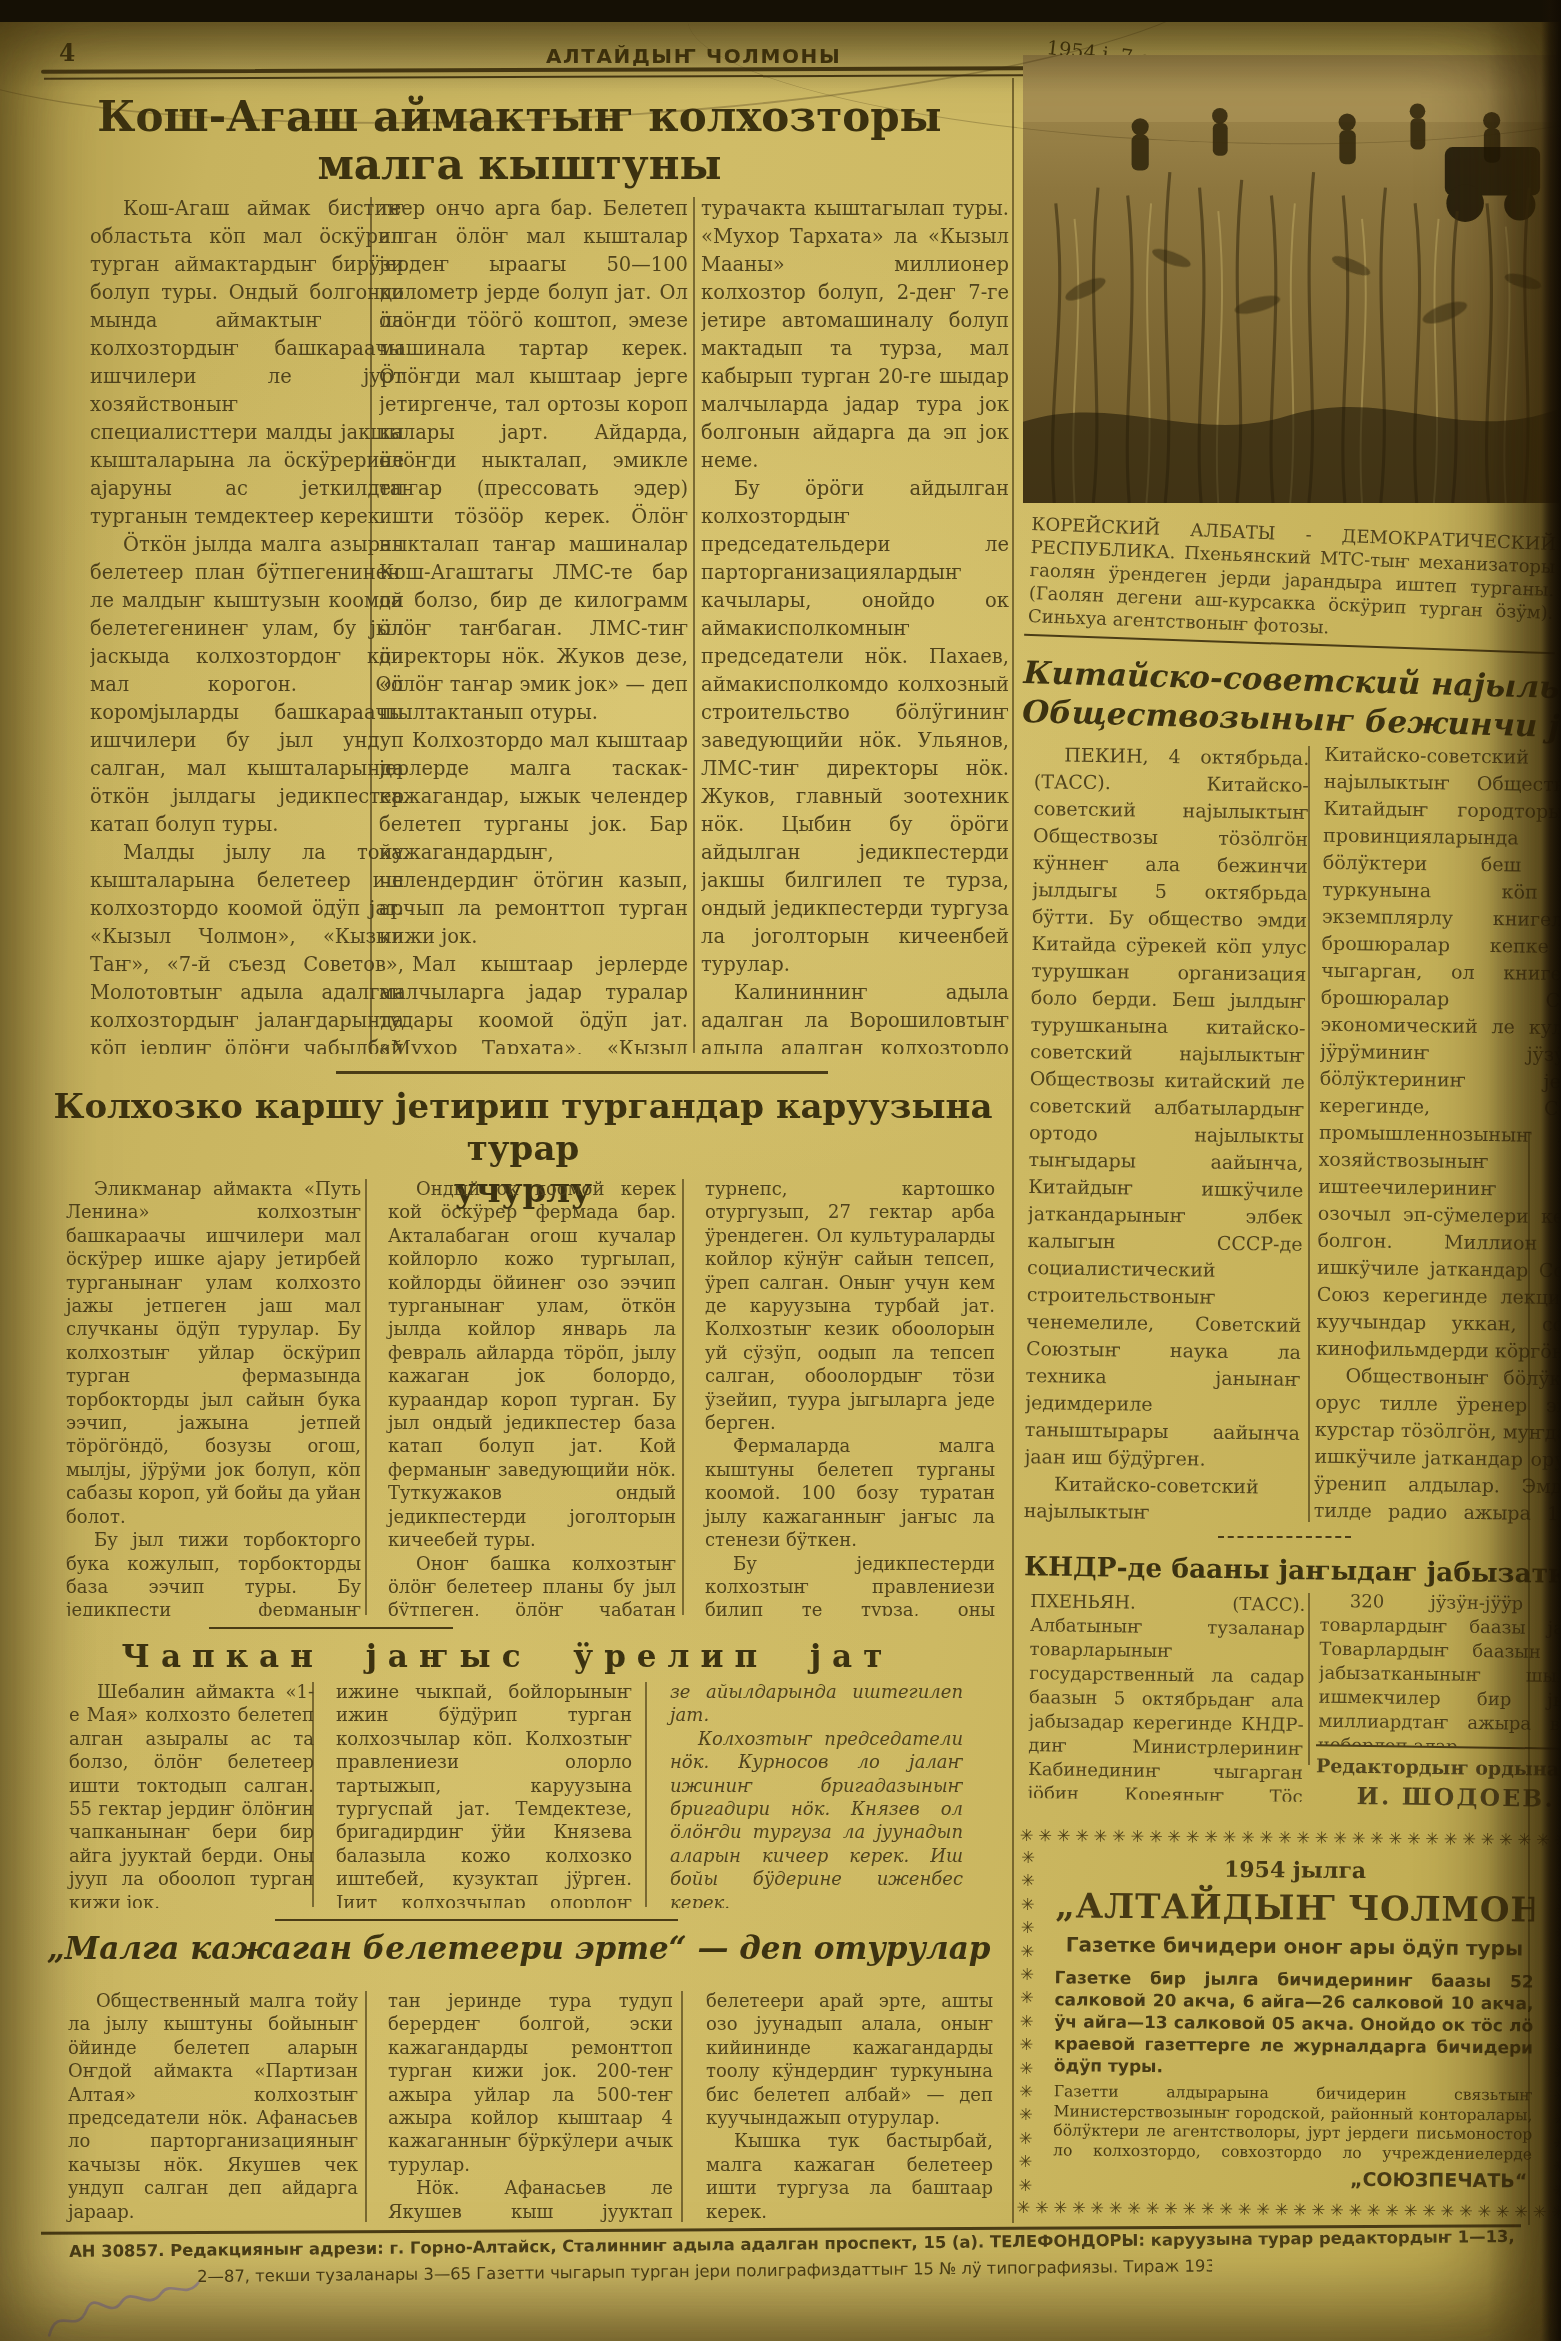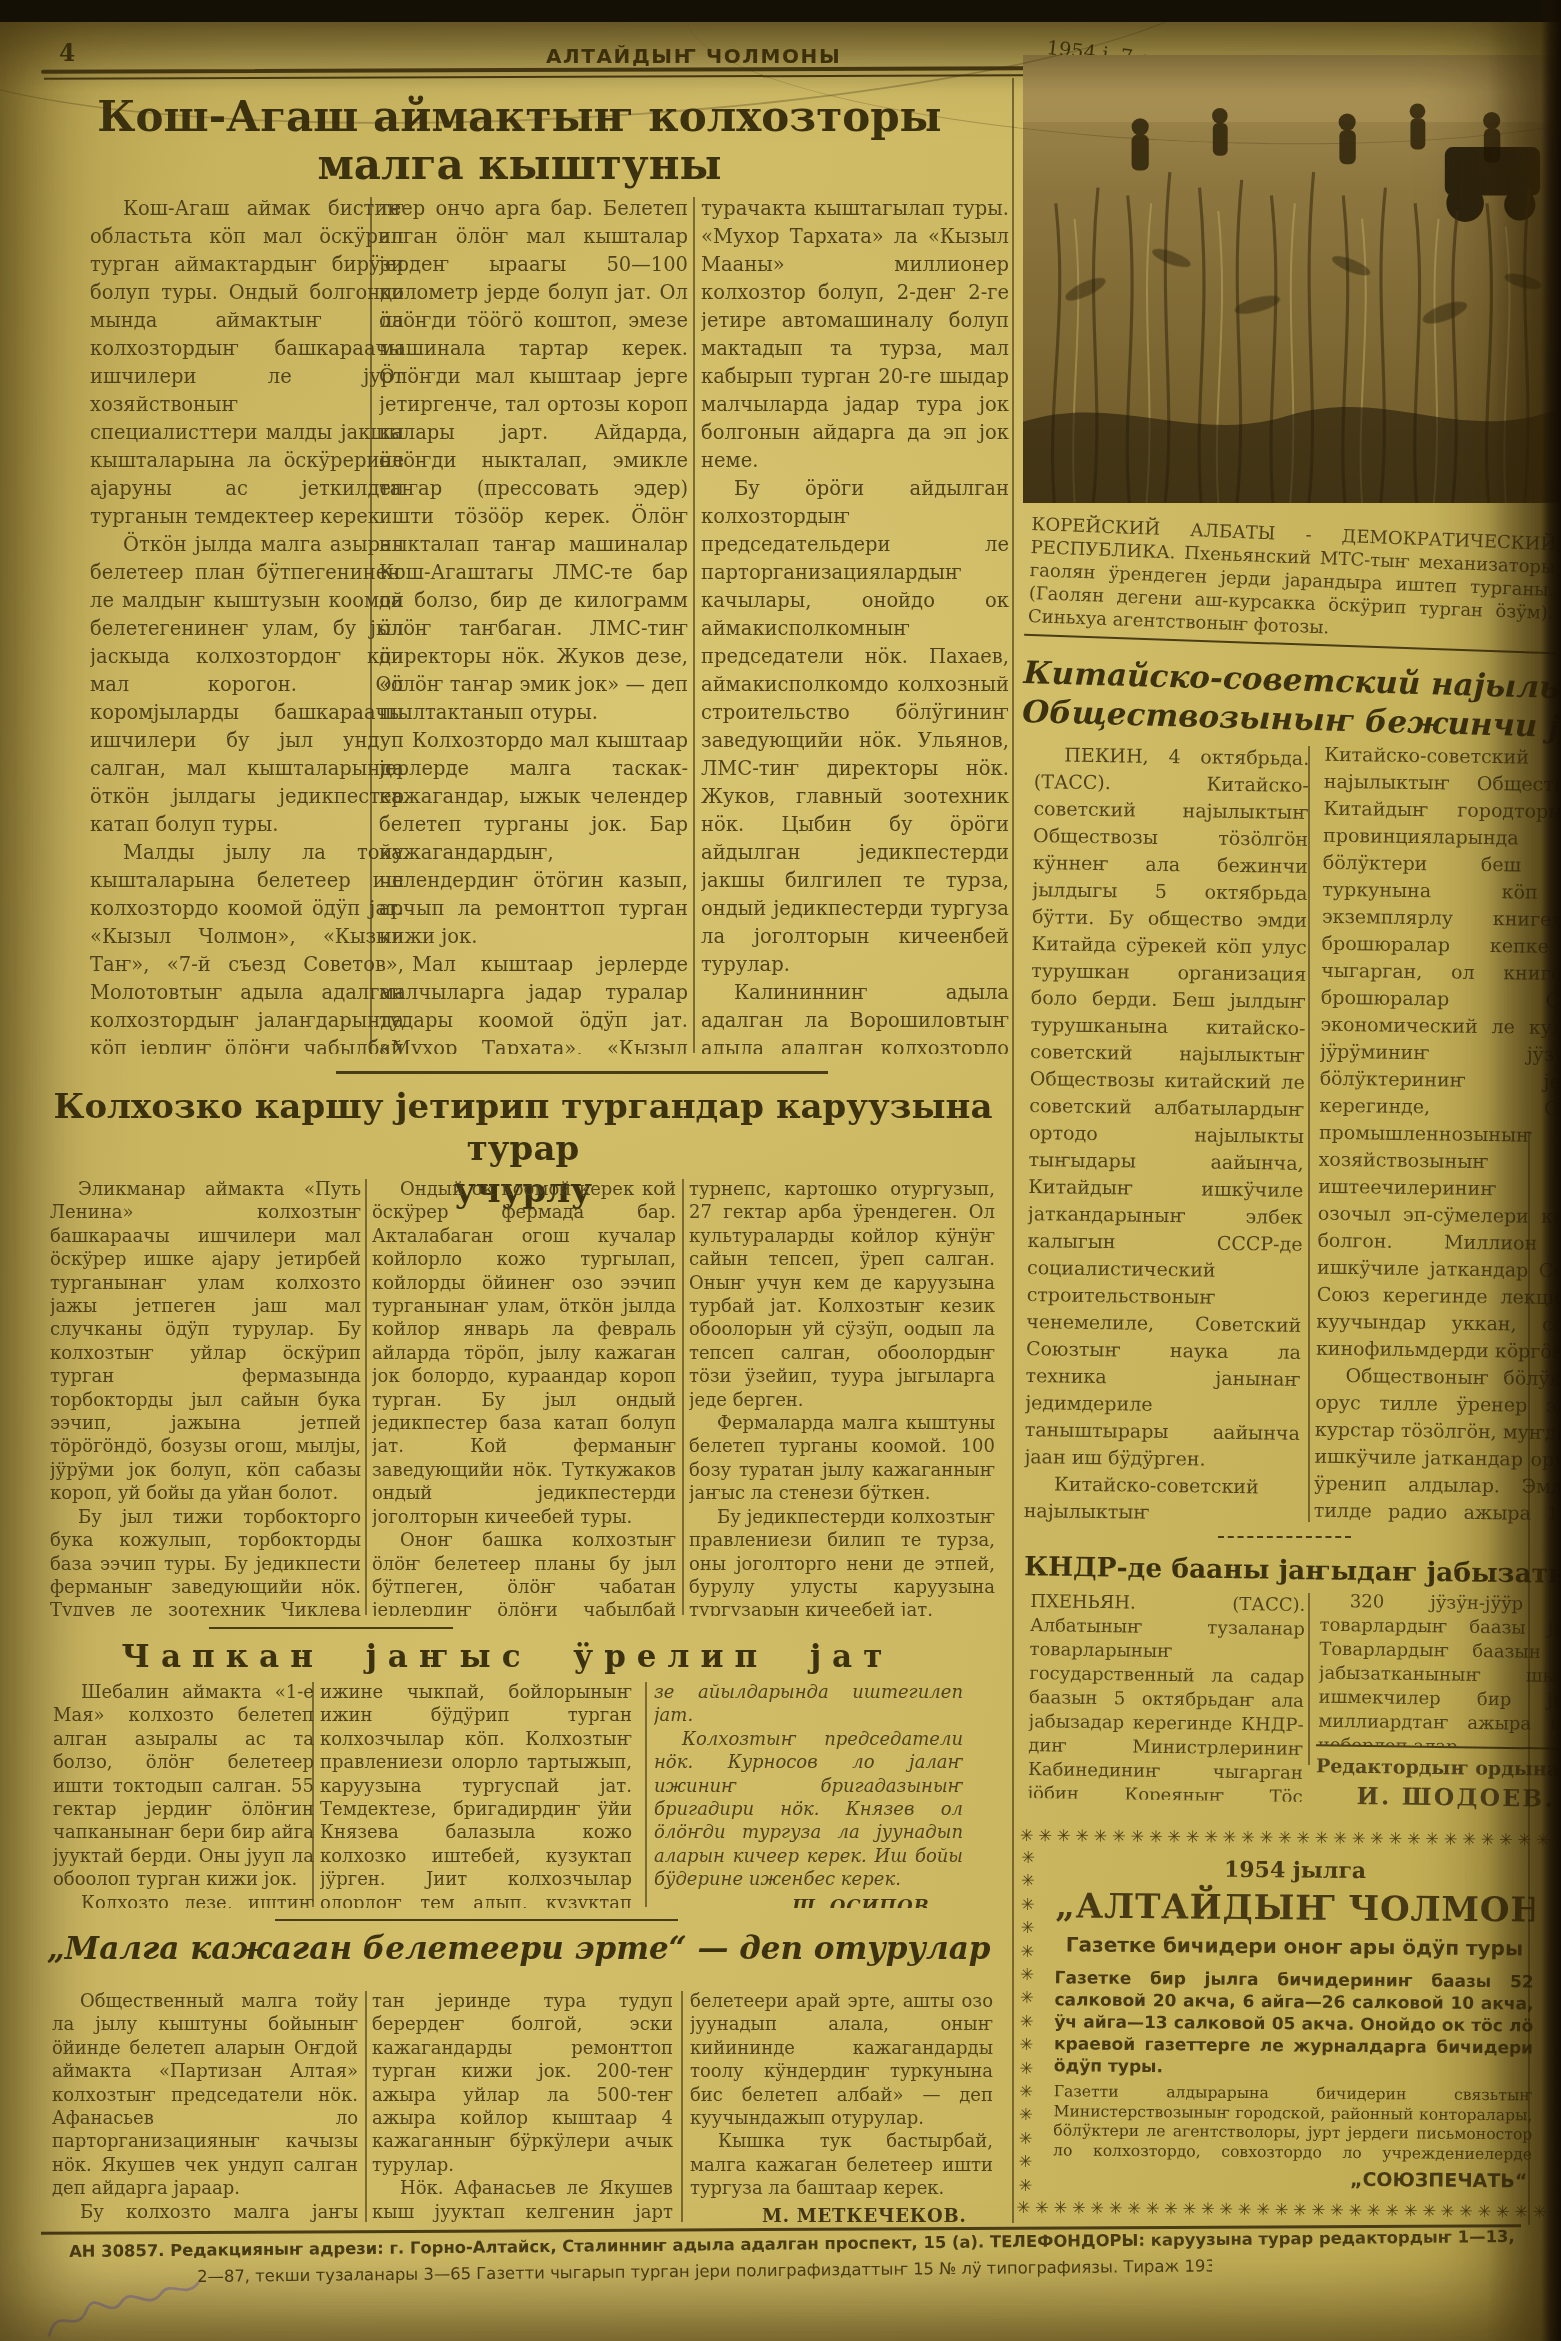--- a/index.html
+++ b/index.html
@@ -51,21 +51,21 @@
   .h3{position:absolute;left:47px;top:1638px;width:921px;text-align:center;
     font-weight:bold;font-size:31px;letter-spacing:11px;word-spacing:20px;color:#3c3210;white-space:nowrap;}
   .h4{position:absolute;left:47px;top:1930px;width:921px;text-align:center;
     font-weight:bold;font-style:italic;font-size:31px;color:#3c3210;white-space:nowrap;}
 
   
   .col{position:absolute;text-align:justify;overflow:hidden;}
   .col p{margin:0;text-indent:33px;}
   .cols-a{font-size:19.5px;line-height:28px;}
   .cols-b{font-size:18px;line-height:23.4px;}
-  .cols-b p{text-indent:28px;}
+  .cols-b p{text-indent:28px;margin-left:16px;}
   .nohang p.cont{text-indent:0;}
   .sig{text-align:right;font-weight:bold;letter-spacing:0.8px;padding-right:26.5px;margin-top:4.7px;color:#433715;}
 
   
   .photo{position:absolute;left:1023px;top:55px;width:539px;height:448px;overflow:hidden;
     box-shadow:inset 0 0 47px rgba(30,20,5,.55);background:#7c6736;z-index:2;}
   .caption{position:absolute;left:1032px;top:512px;width:525px;height:120px;overflow:hidden;
     font-size:18px;line-height:23px;text-align:justify;transform:rotate(2.2deg);transform-origin:left top;}
   .cap-rule{left:1024px;top:643px;width:531px;height:2.3px;transform:rotate(2deg);}
   .ch-head{position:absolute;left:1024px;top:653px;width:554px;font-weight:bold;font-style:italic;
@@ -133,21 +133,21 @@
     <p>Кош-Агаш аймак бистиҥ областьта кӧп мал ӧскӱрип турган аймактардыҥ бирӱзи болуп туры. Ондый болгондо мында аймактыҥ ла колхозтордыҥ башкараачы ишчилери ле јурт хозяйствоныҥ специалисттери малды јакшы кышталарына ла ӧскӱрерине ајаруны ас јеткилдеп турганын темдектеер керек.</p>
     <p>Ӧткӧн јылда малга азырал белетеер план бӱтпегенинеҥ ле малдыҥ кыштузын коомой белетегенинеҥ улам, бу јыл јаскыда колхозтордоҥ кӧп мал корогон. Ол коромјыларды башкараачы ишчилери бу јыл ундуп салган, мал кышталарында ӧткӧн јылдагы једикпестер катап болуп туры.</p>
     <p>Малды јылу ла тойу кышталарына белетеер иш колхозтордо коомой ӧдӱп јат. «Кызыл Чолмон», «Кызыл Таҥ», «7-й съезд Советов», Молотовтыҥ адыла адалган колхозтордыҥ јалаҥдарында кӧп јердиҥ ӧлӧҥи чабылбай артып калган. Аймакта азырал белетеер планы јӱк ле 17 процентке бӱткен, колхозтордо ӧлӧҥ белетеер иш токтоп калган. Ӧлӧҥди дезе кар јаарына јетире беле-</p>
   </div>
   <div class="col cols-a nohang" style="left:379px;top:195px;width:309px;height:859px;">
     <p class="cont">теер ончо арга бар. Белетеп алган ӧлӧҥ мал кышталар јердеҥ ыраагы 50—100 километр јерде болуп јат. Ол ӧлӧҥди тӧӧгӧ коштоп, эмезе машинала тартар керек. Ӧлӧҥди мал кыштаар јерге јетиргенче, тал ортозы короп калары јарт. Айдарда, ӧлӧҥди ныкталап, эмикле таҥар (прессовать эдер) ишти тӧзӧӧр керек. Ӧлӧҥ ныкталап таҥар машиналар Кош-Агаштагы ЛМС-те бар да болзо, бир де килограмм ӧлӧҥ таҥбаган. ЛМС-тиҥ директоры нӧк. Жуков дезе, «ӧлӧҥ таҥар эмик јок» — деп шылтактанып отуры.</p>
     <p>Колхозтордо мал кыштаар јерлерде малга таскак-кажагандар, ыжык челендер белетеп турганы јок. Бар кажагандардыҥ, челендердиҥ ӧтӧгин казып, арчып ла ремонттоп турган кижи јок.</p>
     <p>Мал кыштаар јерлерде малчыларга јадар туралар тудары коомой ӧдӱп јат. «Мухор Тархата», «Кызыл Мааны» ла «Јаҥы Јол» колхозтордыҥ малы Чаган-Бургузы, Шебети, Уланјрык деп јерлерде кыштайтан, ол малды кабыратан малчылар соок, јыртык</p>
   </div>
   <div class="col cols-a nohang" style="left:701px;top:195px;width:308px;height:859px;">
-    <p class="cont">турачакта кыштагылап туры. «Мухор Тархата» ла «Кызыл Мааны» миллионер колхозтор болуп, 2-деҥ 2-ге јетире автомашиналу болуп мактадып та турза, мал кабырып турган 20-ге шыдар малчыларда јадар тура јок болгонын айдарга да эп јок неме.</p>
+    <p class="cont">турачакта кыштагылап туры. «Мухор Тархата» ла «Кызыл Мааны» миллионер колхозтор болуп, 2-деҥ 7-ге јетире автомашиналу болуп мактадып та турза, мал кабырып турган 20-ге шыдар малчыларда јадар тура јок болгонын айдарга да эп јок неме.</p>
     <p>Бу ӧрӧги айдылган колхозтордыҥ председательдери ле парторганизациялардыҥ качылары, онойдо ок аймакисполкомныҥ председатели нӧк. Пахаев, аймакисполкомдо колхозный строительство бӧлӱгиниҥ заведующийи нӧк. Ульянов, ЛМС-тиҥ директоры нӧк. Жуков, главный зоотехник нӧк. Цыбин бу ӧрӧги айдылган једикпестерди јакшы билгилеп те турза, ондый једикпестерди тургуза ла јоголторын кичеенбей турулар.</p>
     <p>Калининниҥ адыла адалган ла Ворошиловтыҥ адыла адалган колхозтордо 20-леҥ ажыра јылкычылар јазалы јок караҥуй јерлерде кыштагылап турулар.</p>
 
   </div>
   <div class="vsep" style="left:370px;top:197px;height:856px;"></div>
   <div class="vsep" style="left:693px;top:197px;height:856px;"></div>
 
   <div class="rule" style="left:336px;top:1071px;width:492px;height:3.1px;"></div>
   <div class="h2">
     <span>Колхозко каршу јетирип тургандар каруузына турар</span><br>

